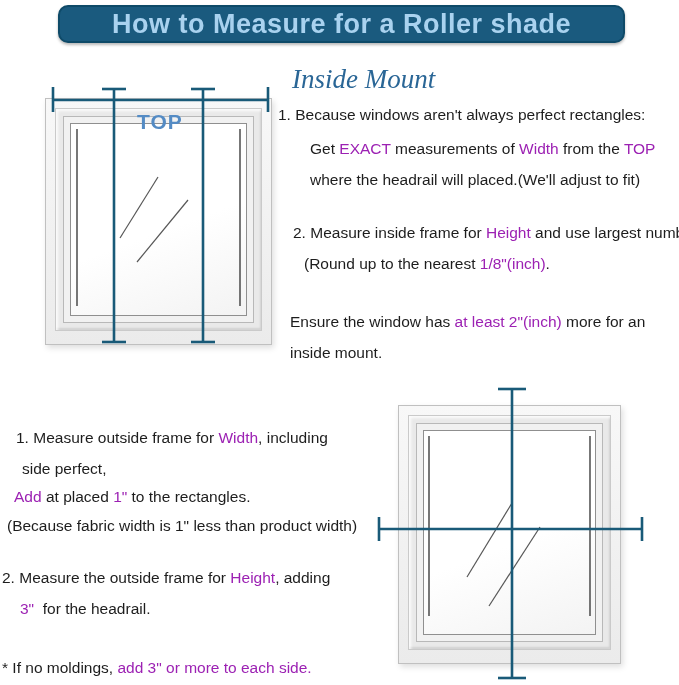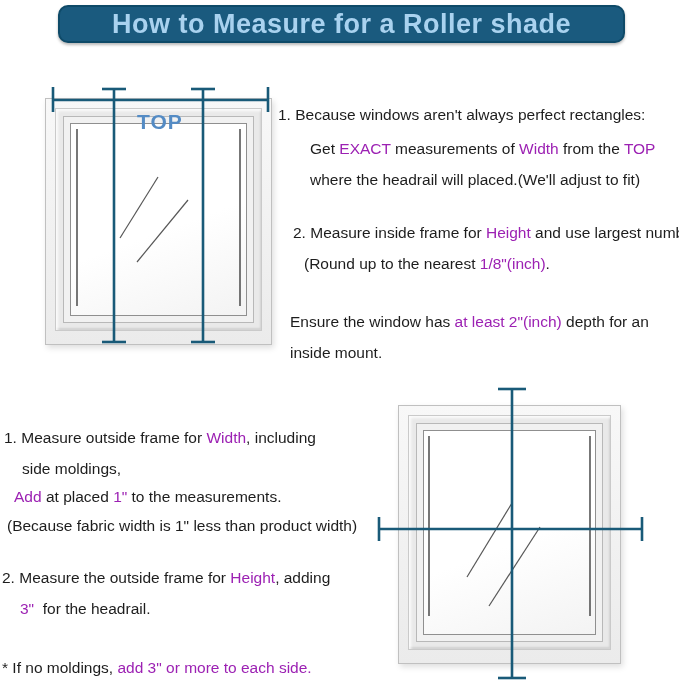--- a/index.html
+++ b/index.html
@@ -131,41 +131,42 @@
       <path class="measure" d="M498,678 H526"></path>
     </g>
 
     <g>
       <path class="measure" d="M379,529 H642"></path>
       <path class="measure" d="M379,517 V541"></path>
       <path class="measure" d="M642,517 V541"></path>
     </g>
   </svg>
 
+  <div class="mount-heading" style="left:292px; top:64px;">Inside Mount</div>
 
   <div class="tline" style="left:278px; top:105px;"><span>1. Because windows aren't always perfect rectangles:</span></div>
 
   <div class="tline" style="left:310px; top:139px;"><span>Get </span><span class="pp">EXACT</span><span> measurements of </span><span class="pp">Width</span><span> from the </span><span class="pp">TOP</span></div>
 
   <div class="tline" style="left:310px; top:170px;"><span>where the headrail will placed.(We'll adjust to fit)</span></div>
 
   <div class="tline" style="left:293px; top:223px;"><span>2. Measure inside frame for </span><span class="pp">Height</span><span> and use largest number</span></div>
 
   <div class="tline" style="left:304px; top:254px;"><span>(Round up to the nearest </span><span class="pp">1/8"(inch)</span><span>.</span></div>
 
-  <div class="tline" style="left:290px; top:312px;"><span>Ensure the window has </span><span class="pp">at least 2"(inch)</span><span> depth for an</span></div>
+  <div class="tline" style="left:290px; top:312px;"><span>Ensure the window has </span><span class="pp">at least 2"(inch)</span><span> more for an</span></div>
 
   <div class="tline" style="left:290px; top:343px;"><span>inside mount.</span></div>
 
 
-  <div class="tline" style="left:4px; top:428px;"><span>1. Measure outside frame for </span><span class="pp">Width</span><span>, including</span></div>
+  <div class="tline" style="left:16px; top:428px;"><span>1. Measure outside frame for </span><span class="pp">Width</span><span>, including</span></div>
 
-  <div class="tline" style="left:22px; top:459px;"><span>side moldings,</span></div>
+  <div class="tline" style="left:22px; top:459px;"><span>side perfect,</span></div>
 
-  <div class="tline" style="left:14px; top:487px;"><span class="pp">Add</span><span> at placed </span><span class="pp">1"</span><span> to the measurements.</span></div>
+  <div class="tline" style="left:14px; top:487px;"><span class="pp">Add</span><span> at placed </span><span class="pp">1"</span><span> to the rectangles.</span></div>
 
   <div class="tline" style="left:7px; top:516px;"><span>(Because fabric width is 1" less than product width)</span></div>
 
   <div class="tline" style="left:2px; top:568px;"><span>2. Measure the outside frame for </span><span class="pp">Height</span><span>, adding</span></div>
 
   <div class="tline" style="left:20px; top:599px;"><span class="pp">3"</span><span>  for the headrail.</span></div>
 
   <div class="tline" style="left:2px; top:658px;"><span>* If no moldings, </span><span class="pp">add 3" or more to each side.</span></div>
 
 </div>

